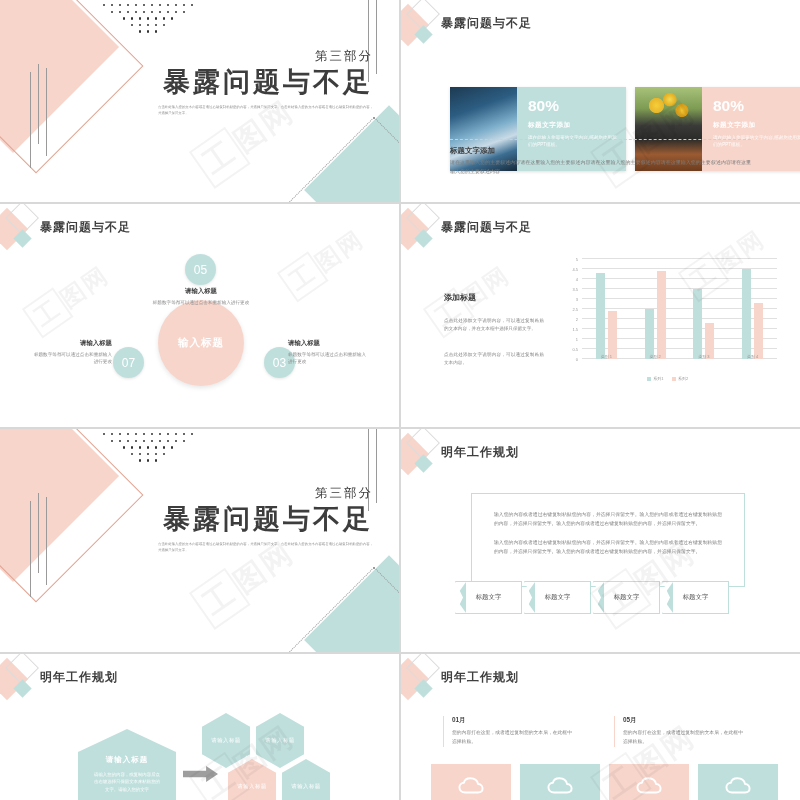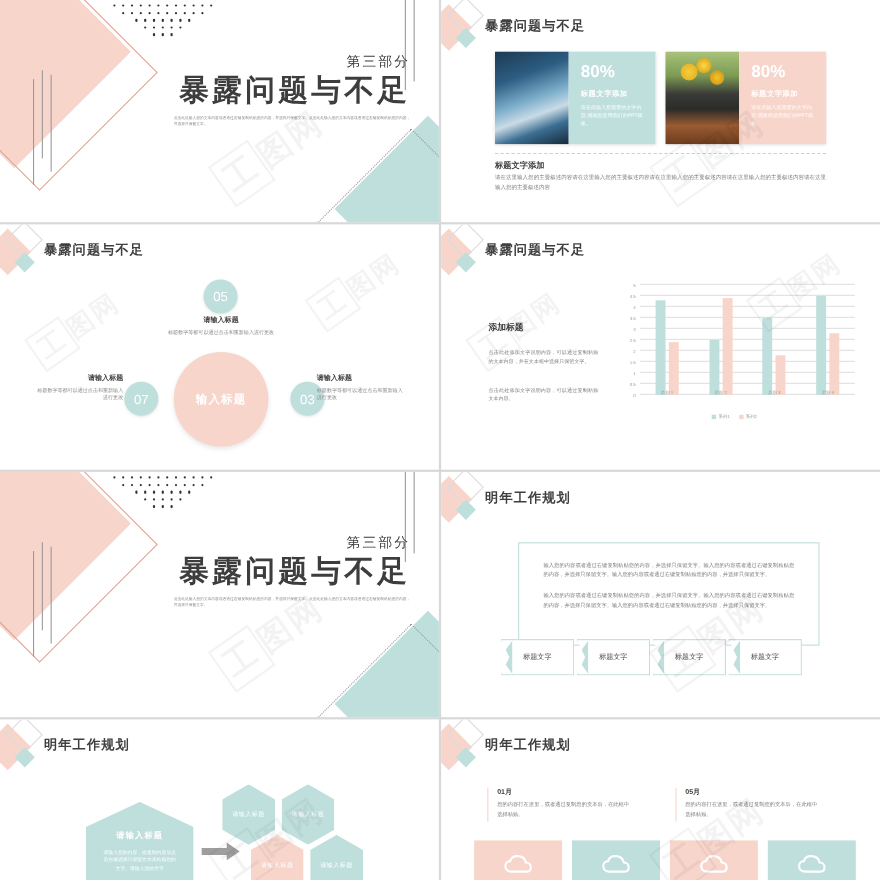--- a/index.html
+++ b/index.html
@@ -89,21 +89,21 @@
     position:absolute;left:16px;top:20px;width:13px;height:13px;
     background:#bfdfdd;transform:rotate(45deg);
   }
   .hdr-title{
     position:absolute;left:40px;top:7px;font-size:12px;font-weight:bold;
     color:#3f3f3f;letter-spacing:1px;white-space:nowrap;
   }
 
   
   .cards{position:absolute;left:49px;top:47px;display:flex;gap:9px;}
-  .card{display:flex;width:146px;height:84px;box-shadow:0 1px 3px rgba(0,0,0,.13);}
+  .card{display:flex;width:176px;height:84px;box-shadow:0 1px 3px rgba(0,0,0,.13);margin-top:40px;}
   .card .photo{width:67px;height:84px;}
   .photo.p1{
     background:
       linear-gradient(160deg,#1d3a52 0%,#2c5d82 28%,#7fb0cc 52%,#c9dbe6 66%,#3c6e92 80%,#16293a 100%);
   }
   .photo.p2{
     background:
       radial-gradient(circle at 32% 22%,#f5cf3a 0%,#e8b62a 9%,transparent 10%),
       radial-gradient(circle at 52% 15%,#f7d94f 0%,#e3ad20 8%,transparent 9%),
       radial-gradient(circle at 70% 28%,#f2c52f 0%,#d99d19 8%,transparent 9%),
@@ -328,21 +328,21 @@
   </div>
 
   <div class="slide">
     <div class="hdr">
       <div class="dia-pink"></div>
       <div class="dia-outline"></div>
       <div class="dia-teal"></div>
       <div class="hdr-title">暴露问题与不足</div>
     </div>
 
-    <div class="big-circle" style="position:absolute;left:158px;top:116px;">
+    <div class="big-circle" style="position:absolute;left:158px;top:96px;">
       <span>输入标题</span>
     </div>
 
     <div class="num-circle" style="left:185px;top:50px;">
       <span>05</span>
     </div>
     <div class="num-circle" style="left:113px;top:143px;">
       <span>07</span>
     </div>
     <div class="num-circle" style="left:264px;top:143px;text-align:right;">

